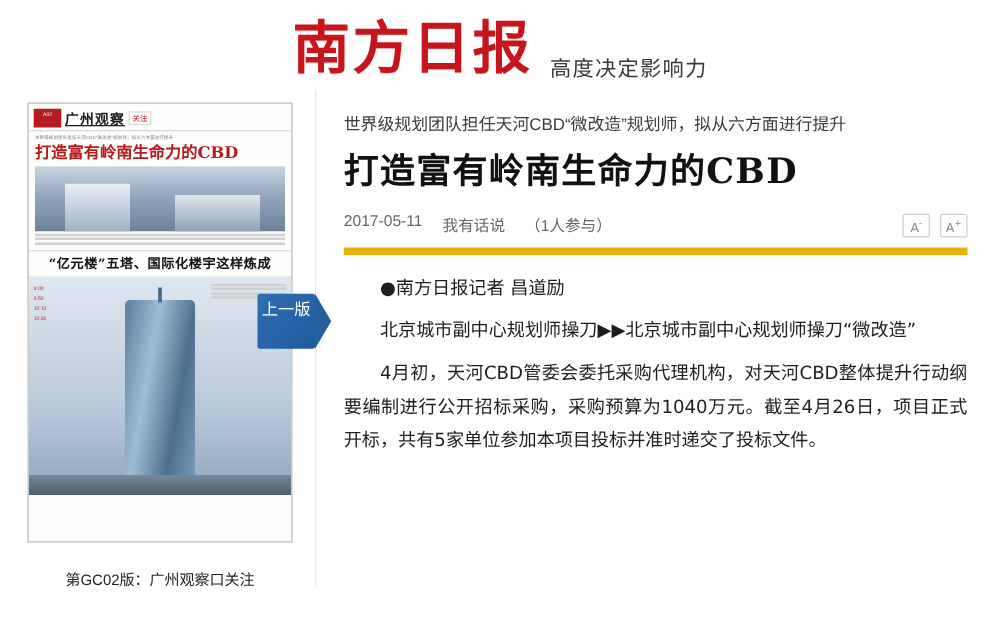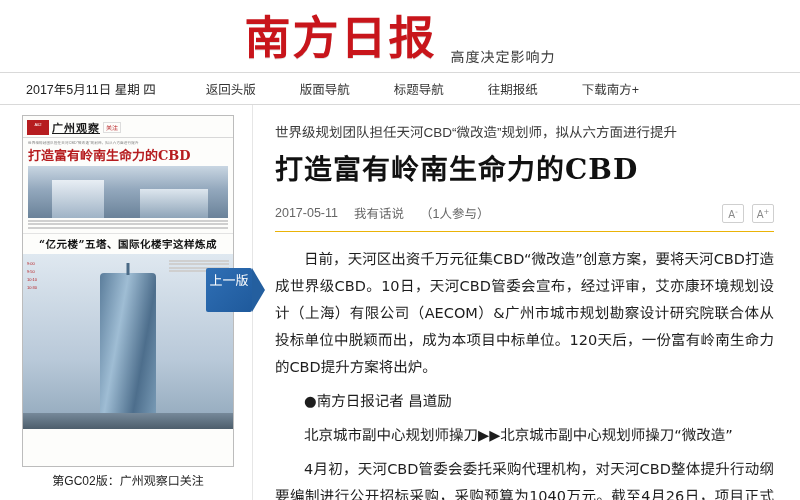--- a/index.html
+++ b/index.html
@@ -36,21 +36,21 @@
     font-family: "DejaVu Serif", "Liberation Serif", serif;
     font-weight: bold;
     font-size: 46px;
     color: #c8151b;
     letter-spacing: 2px;
     line-height: 1;
     text-shadow: 0 1px 0 rgba(0,0,0,0.12);
   }
   .logo-slogan {
     font-family: "DejaVu Sans", "Liberation Sans", sans-serif;
-    font-size: 14px;
+    font-size: 17px;
     color: #3a3a3a;
     letter-spacing: 1px;
     align-self: flex-end;
     padding-bottom: 6px;
   }
 
   
   .navbar {
     border-top: 1px solid #d9d9d9;
     border-bottom: 1px solid #d9d9d9;
@@ -229,21 +229,21 @@
     position: absolute;
     right: 4px;
     top: 4px;
     width: 60px;
     font-size: 3px;
     color: #555;
     line-height: 4px;
   }
   .tline { display:block; height:2px; background:#cfcfcf; margin:1.5px 0; }
   .paper-caption {
-    margin-top: 4px;
+    margin-top: 20px;
     width: 212px;
     text-align: center;
     font-size: 12px;
     color: #222;
   }
 
   
   .turn-tab {
     position: absolute;
     width: 46px;
@@ -286,25 +286,25 @@
     font-family: "DejaVu Serif", "Liberation Serif", serif;
     font-size: 28px;
     font-weight: bold;
     color: #111;
     letter-spacing: 1px;
     line-height: 34px;
     margin: 2px 0 16px 0;
   }
   .art-meta {
     display: flex;
-    align-items: center;
+    align-items: flex-start;
     font-size: 12.5px;
     color: #666;
     padding-bottom: 9px;
-    border-bottom: 1px solid #eab308;
+    border-bottom: 6px solid #eab308;
     position: relative;
   }
   .art-meta .m { margin-right: 16px; }
   .font-btns {
     position: absolute;
     right: 0;
     bottom: 8px;
     display: flex;
     gap: 8px;
   }
@@ -339,28 +339,20 @@
 </head>
 <body>
 
 <div class="page">
 
   <div class="masthead">
     <div class="logo-text">南方日报</div>
     <div class="logo-slogan">高度决定影响力</div>
   </div>
 
-  <div class="navbar">
-    <div class="nav-date">2017年5月11日 星期 四</div>
-    <div class="nav-item">返回头版</div>
-    <div class="nav-item">版面导航</div>
-    <div class="nav-item">标题导航</div>
-    <div class="nav-item">往期报纸</div>
-    <div class="nav-item">下载南方+</div>
-  </div>
 
   <div class="content">
 
     <div class="left-col">
       <div class="paper">
 
         <div class="paper-head">
           <div class="paper-badge">A02</div>
           <div class="paper-head-title">广州观察</div>
           <div class="paper-head-sub">关注</div>
@@ -408,21 +400,20 @@
         <span class="m">2017-05-11</span>
         <span class="m">我有话说</span>
         <span class="m">（1人参与）</span>
         <div class="font-btns">
           <div class="font-btn"><span>A</span><sup>-</sup></div>
           <div class="font-btn"><span>A</span><sup>+</sup></div>
         </div>
       </div>
 
       <div class="art-body">
-        <p>日前，天河区出资千万元征集CBD“微改造”创意方案，要将天河CBD打造成世界级CBD。10日，天河CBD管委会宣布，经过评审，艾亦康环境规划设计（上海）有限公司（AECOM）&amp;广州市城市规划勘察设计研究院联合体从投标单位中脱颖而出，成为本项目中标单位。120天后，一份富有岭南生命力的CBD提升方案将出炉。</p>
         <p class="bullet">●南方日报记者 昌道励</p>
         <p>北京城市副中心规划师操刀▶▶北京城市副中心规划师操刀“微改造”</p>
         <p>4月初，天河CBD管委会委托采购代理机构，对天河CBD整体提升行动纲要编制进行公开招标采购，采购预算为1040万元。截至4月26日，项目正式开标，共有5家单位参加本项目投标并准时递交了投标文件。</p>
       </div>
     </div>
 
   </div>
 </div>
 
 </body></html>

